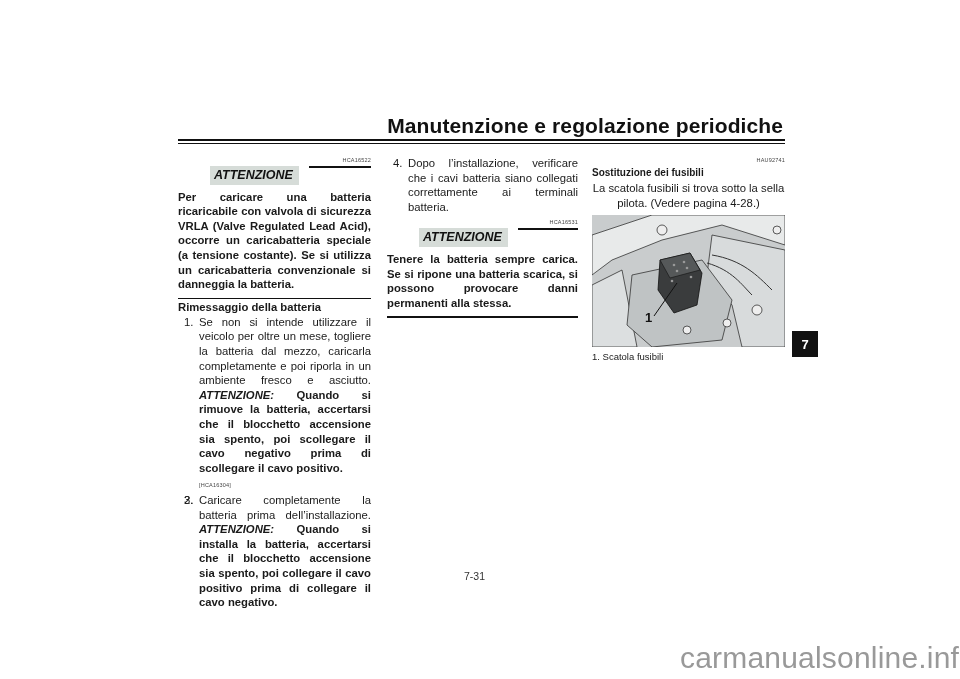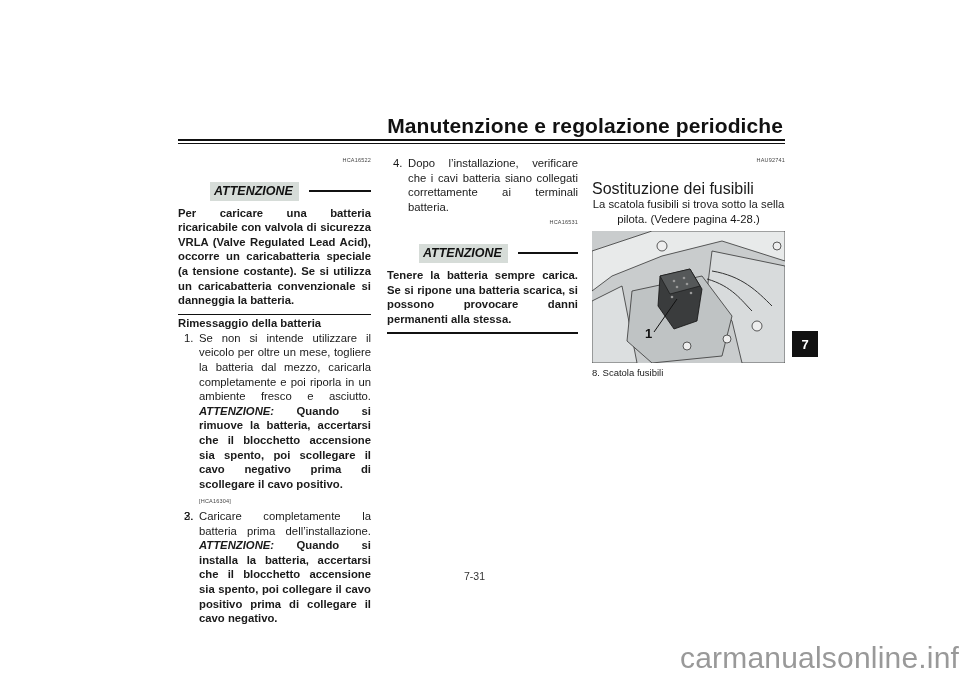--- a/index.html
+++ b/index.html
@@ -7,30 +7,30 @@
       font-family:"Liberation Sans", sans-serif; color:#1a1a1a; }
     .header-title { position:absolute; right:177px; top:114px; font-size:21px; font-weight:bold; color:#111; letter-spacing:0.1px; }
     .header-rule { position:absolute; left:178px; top:139px; width:607px; height:2px; background:#111; }
     .header-rule2 { position:absolute; left:178px; top:143px; width:607px; height:1px; background:#111; }
     .col { position:absolute; font-size:11.3px; line-height:14.6px; }
     .col1 { left:178px; top:156px; width:193px; }
     .col2 { left:387px; top:156px; width:191px; }
     .col3 { left:592px; top:156px; width:193px; }
     .code { font-size:5.5px; color:#444; text-align:right; line-height:8px; letter-spacing:0.2px; }
     .code-inline { font-size:5.5px; color:#444; letter-spacing:0.2px; }
-    .att-row { display:flex; align-items:center; margin-top:18px; margin-bottom:5px;padding-left:32px; }
+    .att-row { display:flex; align-items:flex-start; margin-top:2px; margin-bottom:5px;padding-left:32px; }
     .att-label { background:#d6dcd8; font-weight:bold; font-style:italic; font-size:12.5px; padding:2px 6px 2px 4px; color:#111; }
     .att-line { flex:1; height:1.5px; background:#111; margin-left:10px; margin-bottom:1px; }
     .bold-para { font-weight:bold; text-align:justify; }
     .end-rule { height:1.5px; background:#111; margin-top:6px; }
     .subhead { font-weight:bold; margin-top:1px; }
     ol { list-style:none; margin:0; padding:0; }
     .li { position:relative; padding-left:21px; text-align:justify; }
     .li .num { position:absolute; left:6px; top:0; }
-    .sec-title { font-size:16px; font-weight:normal; line-height:17px; margin-top:16px; }
+    .sec-title { font-size:10px; font-weight:bold; line-height:17px; margin-top:0px; }
     .photo { width:193px; height:132px; margin-top:5px; position:relative; background:#cfd2d3; overflow:hidden; }
     .caption { margin-top:3px; font-size:9.5px; }
     .chapter-tab { position:absolute; left:792px; top:331px; width:26px; height:26px; background:#111; color:#fff; font-weight:bold; font-size:13px; display:flex; align-items:center; justify-content:center; }
     .page-num { position:absolute; left:464px; top:570px; font-size:10.5px; color:#333; }
     .watermark { position:absolute; left:680px; top:641px; font-size:30px; color:#999; letter-spacing:0.2px; }
   </style>
 </head>
 <body>
 
 <div class="header-title">Manutenzione e regolazione periodiche</div>
@@ -105,18 +105,18 @@
       <circle cx="82" cy="50" r="1.3" fill="#999"></circle>
         <circle cx="92" cy="47" r="1.3" fill="#999"></circle>
       <circle cx="85" cy="56" r="1.3" fill="#999"></circle>
         <circle cx="95" cy="53" r="1.3" fill="#999"></circle>
       <circle cx="80" cy="66" r="1.3" fill="#999"></circle>
         <circle cx="99" cy="62" r="1.3" fill="#999"></circle>
       <line x1="85" y1="68" x2="62" y2="101" stroke="#111" stroke-width="1"></line>
     </svg>
     <span style="position:absolute; left:53px; top:96px; font-weight:bold; font-size:13px; color:#111;">1</span>
   </div>
-  <div class="caption">8.  Scatola fusibili</div>
+  <div class="caption">1.  Scatola fusibili</div>
 </div>
 
 <div class="chapter-tab">7</div>
 <div class="page-num">7-31</div>
 <div class="watermark">carmanualsonline.info</div>
 
 </body></html>

